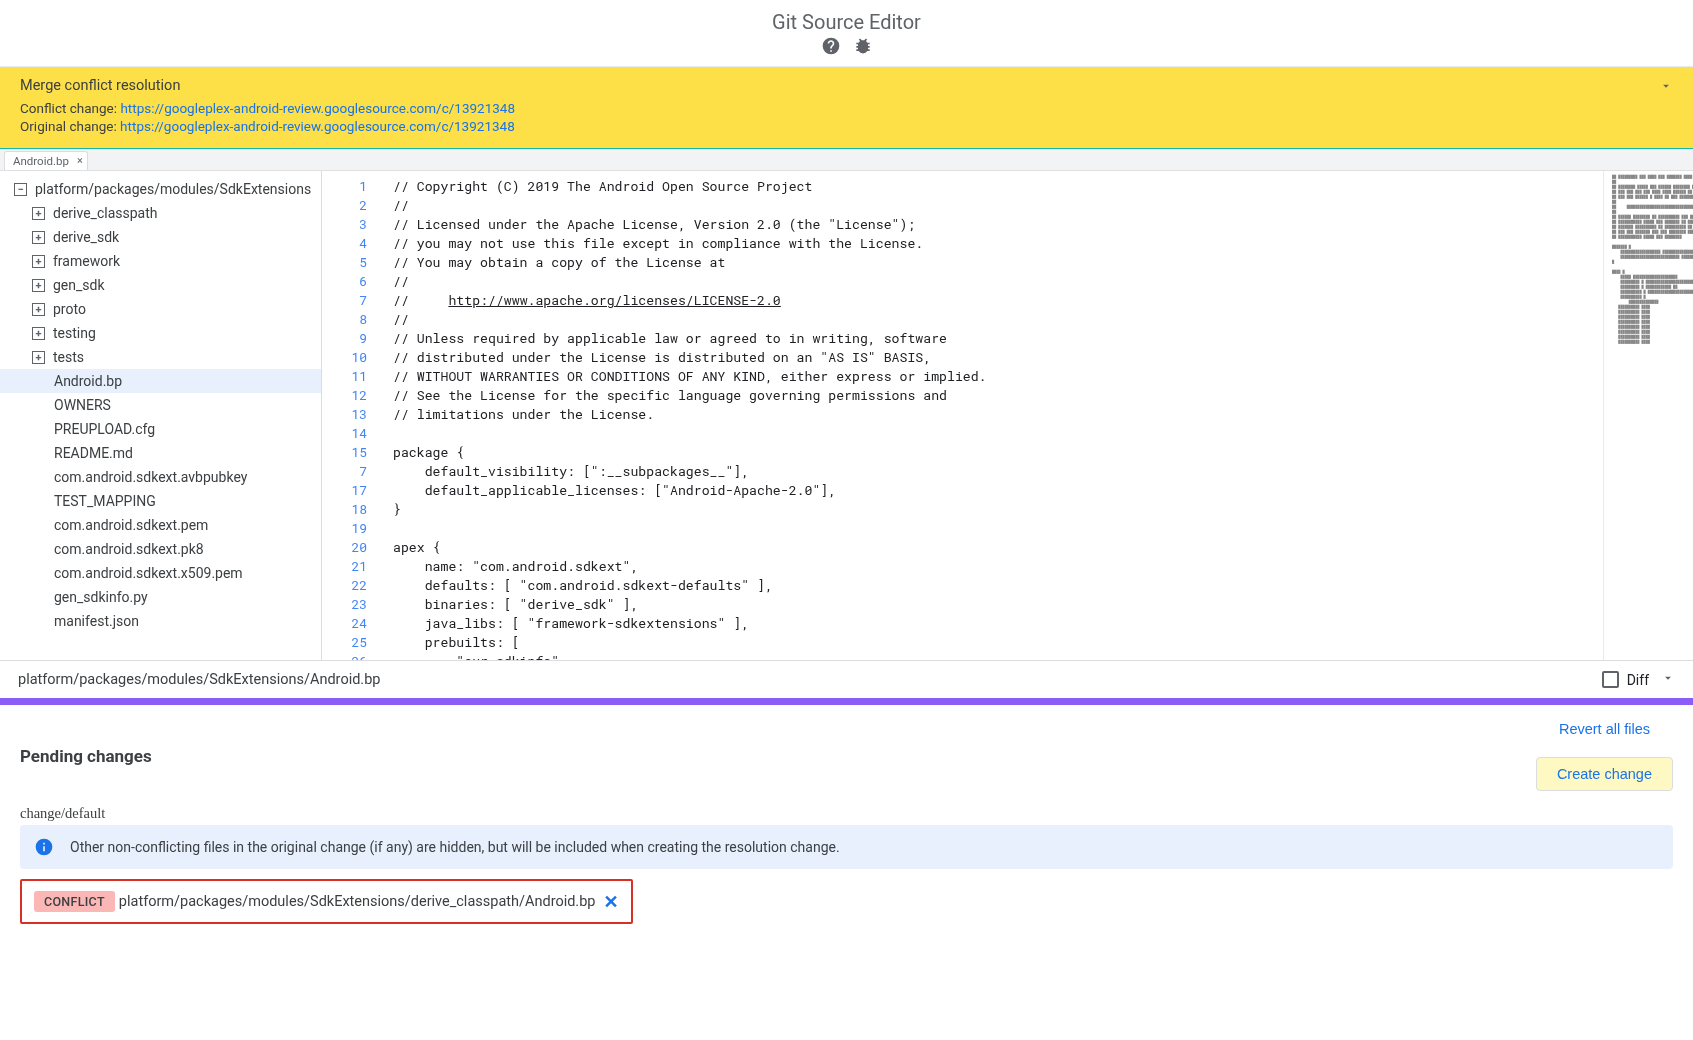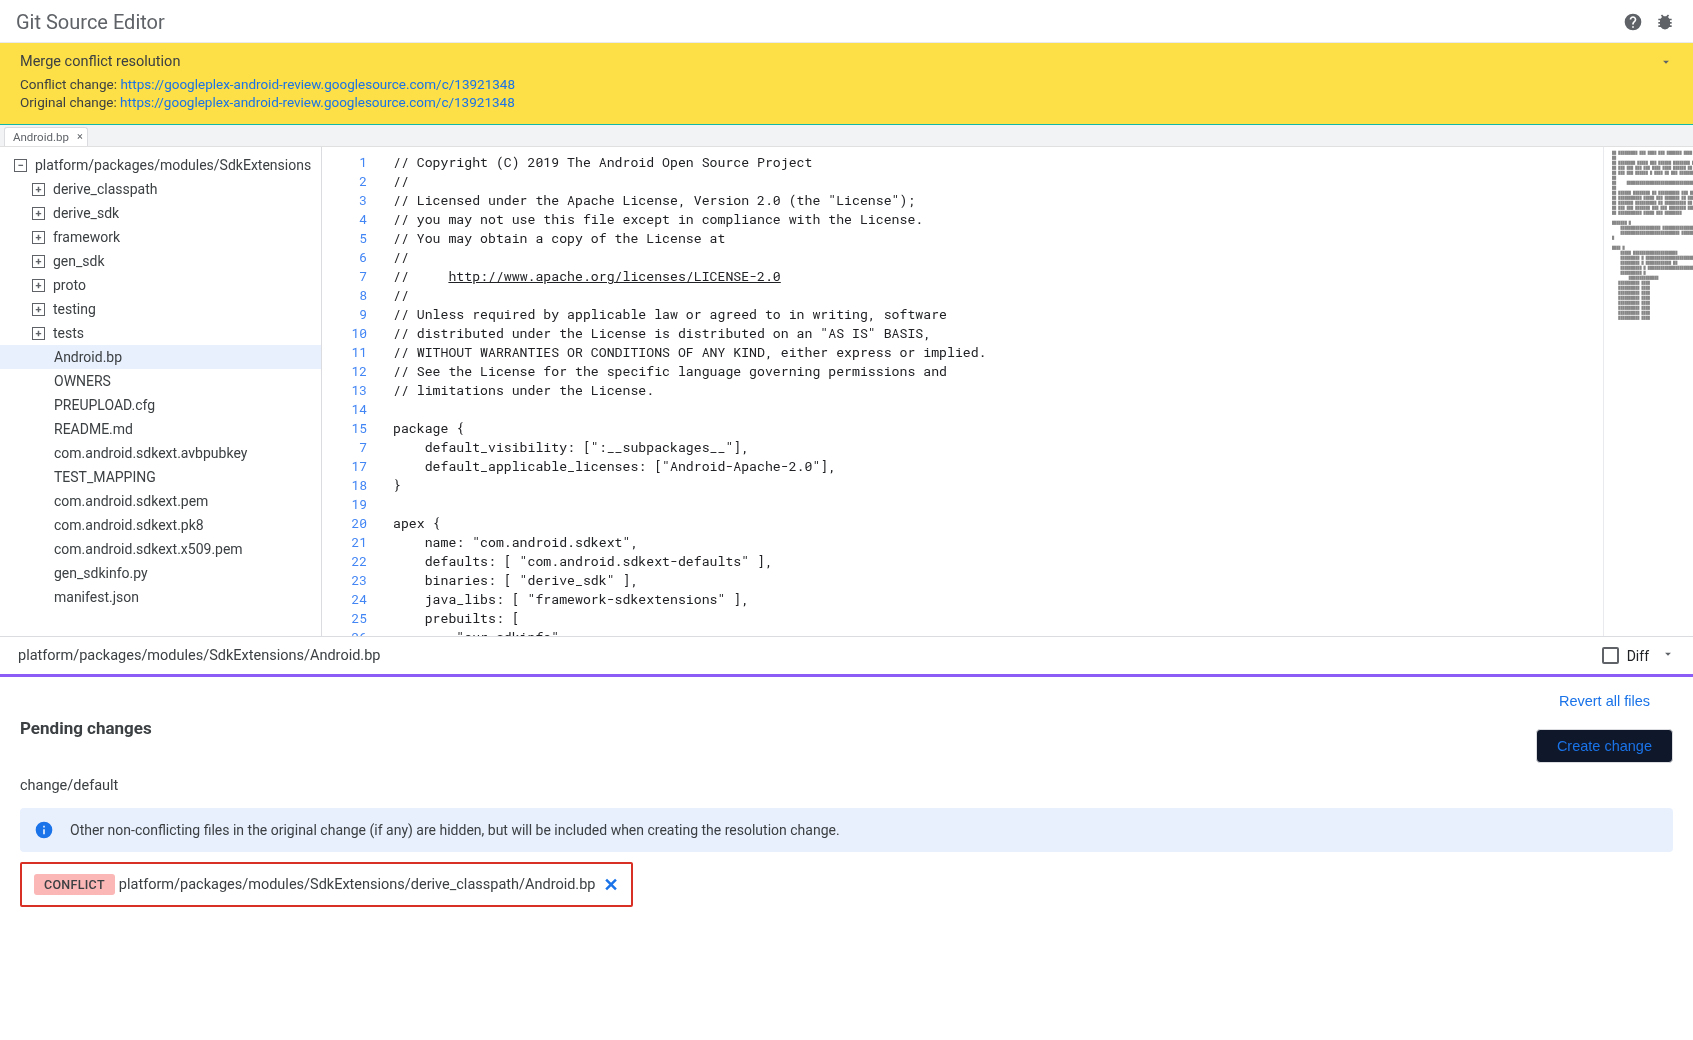--- a/index.html
+++ b/index.html
@@ -1,17 +1,17 @@
 <!DOCTYPE html>
 <html><head>
 <meta charset="utf-8">
 <style>
 * { box-sizing: border-box; margin: 0; padding: 0; }
 body { font-family: 'Roboto', 'Helvetica Neue', Arial, sans-serif; font-size: 14px; color: #202124; background: #fff; }
-.header { display: flex; align-items: center; justify-content: space-between; padding: 10px 16px 8px; }
+.header { display: flex; align-items: center; justify-content: space-between; padding: 10px 16px 8px; flex-direction: column; }
 .header-title { font-size: 20px; color: #5f6368; font-weight: 400; }
 .header-icons { display: flex; gap: 8px; align-items: center; }
 .icon-btn { width: 24px; height: 24px; display:flex; align-items:center; justify-content:center; color:#5f6368; cursor:pointer; border:none; background:none; }
 .icon-btn svg { width: 20px; height: 20px; fill: currentColor; }
 .merge-panel { background: #fde047; border-top: 1px solid #e8eaed; border-bottom: 1px solid #14b8a6; padding: 10px 20px 12px; position:relative; }
 .merge-title { font-size: 14.5px; color: #3c4043; margin-bottom: 6px; }
 .merge-row { font-size: 13.5px; color: #3c4043; margin-bottom: 2px; }
 .merge-row .link { color: #1a73e8; }
 .merge-caret { position:absolute; right:20px; top:12px; color:#5f6368; }
 .tab-strip { background:#f1f3f4; border-bottom:1px solid #e0e0e0; height:22px; display:flex; align-items:flex-end; padding-left:4px; }
@@ -23,31 +23,31 @@
 .tree-item.depth1 { padding-left:32px; }
 .tree-item.file { padding-left:54px; }
 .tree-item.selected { background:#e8f0fe; }
 .tree-icon { width:13px; height:13px; border:1.5px solid #5f6368; margin-right:8px; display:inline-flex; align-items:center; justify-content:center; font-size:11px; line-height:1; font-weight:bold; color:#5f6368; flex-shrink:0; }
 .code-area { flex:1; display:flex; overflow:hidden; position:relative; }
 .gutter { width:55px; text-align:right; padding:6px 10px 0 0; font-family:'Roboto Mono',Menlo,Consolas,monospace; font-size:13px; color:#4285f4; line-height:19px; user-select:none; }
 .code { flex:1; padding:6px 0 0 16px; font-family:'Roboto Mono',Menlo,Consolas,monospace; font-size:13.2px; color:#202124; line-height:19px; white-space:pre; overflow:hidden; }
 .code .url { text-decoration: underline; }
 .minimap { width:90px; border-left:1px solid #e8eaed; padding:4px 8px; font-size:3.5px; color:#888; line-height:4.5px; font-family:monospace; white-space:pre; overflow:hidden; }
 .minimap-line { height:4.5px; margin-bottom:0.5px; }
-.path-bar { display:flex; align-items:center; justify-content:space-between; padding:10px 18px; border-bottom:3px solid #8b5cf6;gap:24px; }
+.path-bar { display:flex; align-items:center; justify-content:space-between; padding:10px 18px; border-bottom:7px solid #8b5cf6;gap:24px; }
 .path-text { font-size:14.5px; color:#3c4043; }
 .path-right { display:flex; align-items:center; gap:8px; }
 .checkbox { width:17px; height:17px; border:2px solid #5f6368; border-radius:2px; display:inline-block; }
 .pending-section { padding:16px 20px 0; }
 .pending-header { display:flex; justify-content:space-between; align-items:center; margin-bottom:14px; }
 .pending-title { font-size:17px; color:#3c4043; font-weight:700; }
 .pending-actions { display:flex; gap:20px; align-items:center;flex-direction:column; }
 .link-btn { color:#1a73e8; font-size:14.5px; cursor:pointer; background:none; border:none; font-weight:500; }
-.primary-btn { color:#1a73e8; font-size:14.5px; cursor:pointer; background:#0f172a; border:1.5px solid #dadce0; padding:8px 20px; border-radius:4px; font-weight:500; }
-.change-name { font-size:14.5px; color:#3c4043; margin-bottom:14px; }
+.primary-btn { color:#1a73e8; font-size:14.5px; cursor:pointer; background:#fef9c3; border:1.5px solid #dadce0; padding:8px 20px; border-radius:4px; font-weight:500; }
+.change-name { font-size:14.5px; color:#3c4043; margin-bottom:3px;font-family:Liberation Serif, serif; }
 .info-banner { background:#e8f0fe; border-radius:4px; padding:12px 14px; display:flex; align-items:center; gap:16px; font-size:14px; color:#3c4043; margin-bottom:10px; }
 .info-icon { width:20px; height:20px; flex-shrink:0; }
 .info-icon svg { fill:#1a73e8; }
 .conflict-row { border:2.5px solid #d93025; border-radius:2px; padding:10px 12px; display:flex; align-items:center; gap:4px; width:fit-content; min-width:594px; }
 .conflict-badge { background:#fbb6b6; color:#3c4043; font-size:12.5px; font-weight:500; padding:3px 10px; border-radius:3px; letter-spacing:0.3px; }
 .conflict-path { font-size:14.5px; color:#3c4043; }
 .conflict-close { color:#1a73e8; font-size:18px; font-weight:bold; cursor:pointer; margin-left:4px; }
 </style>
 </head>
 <body>

